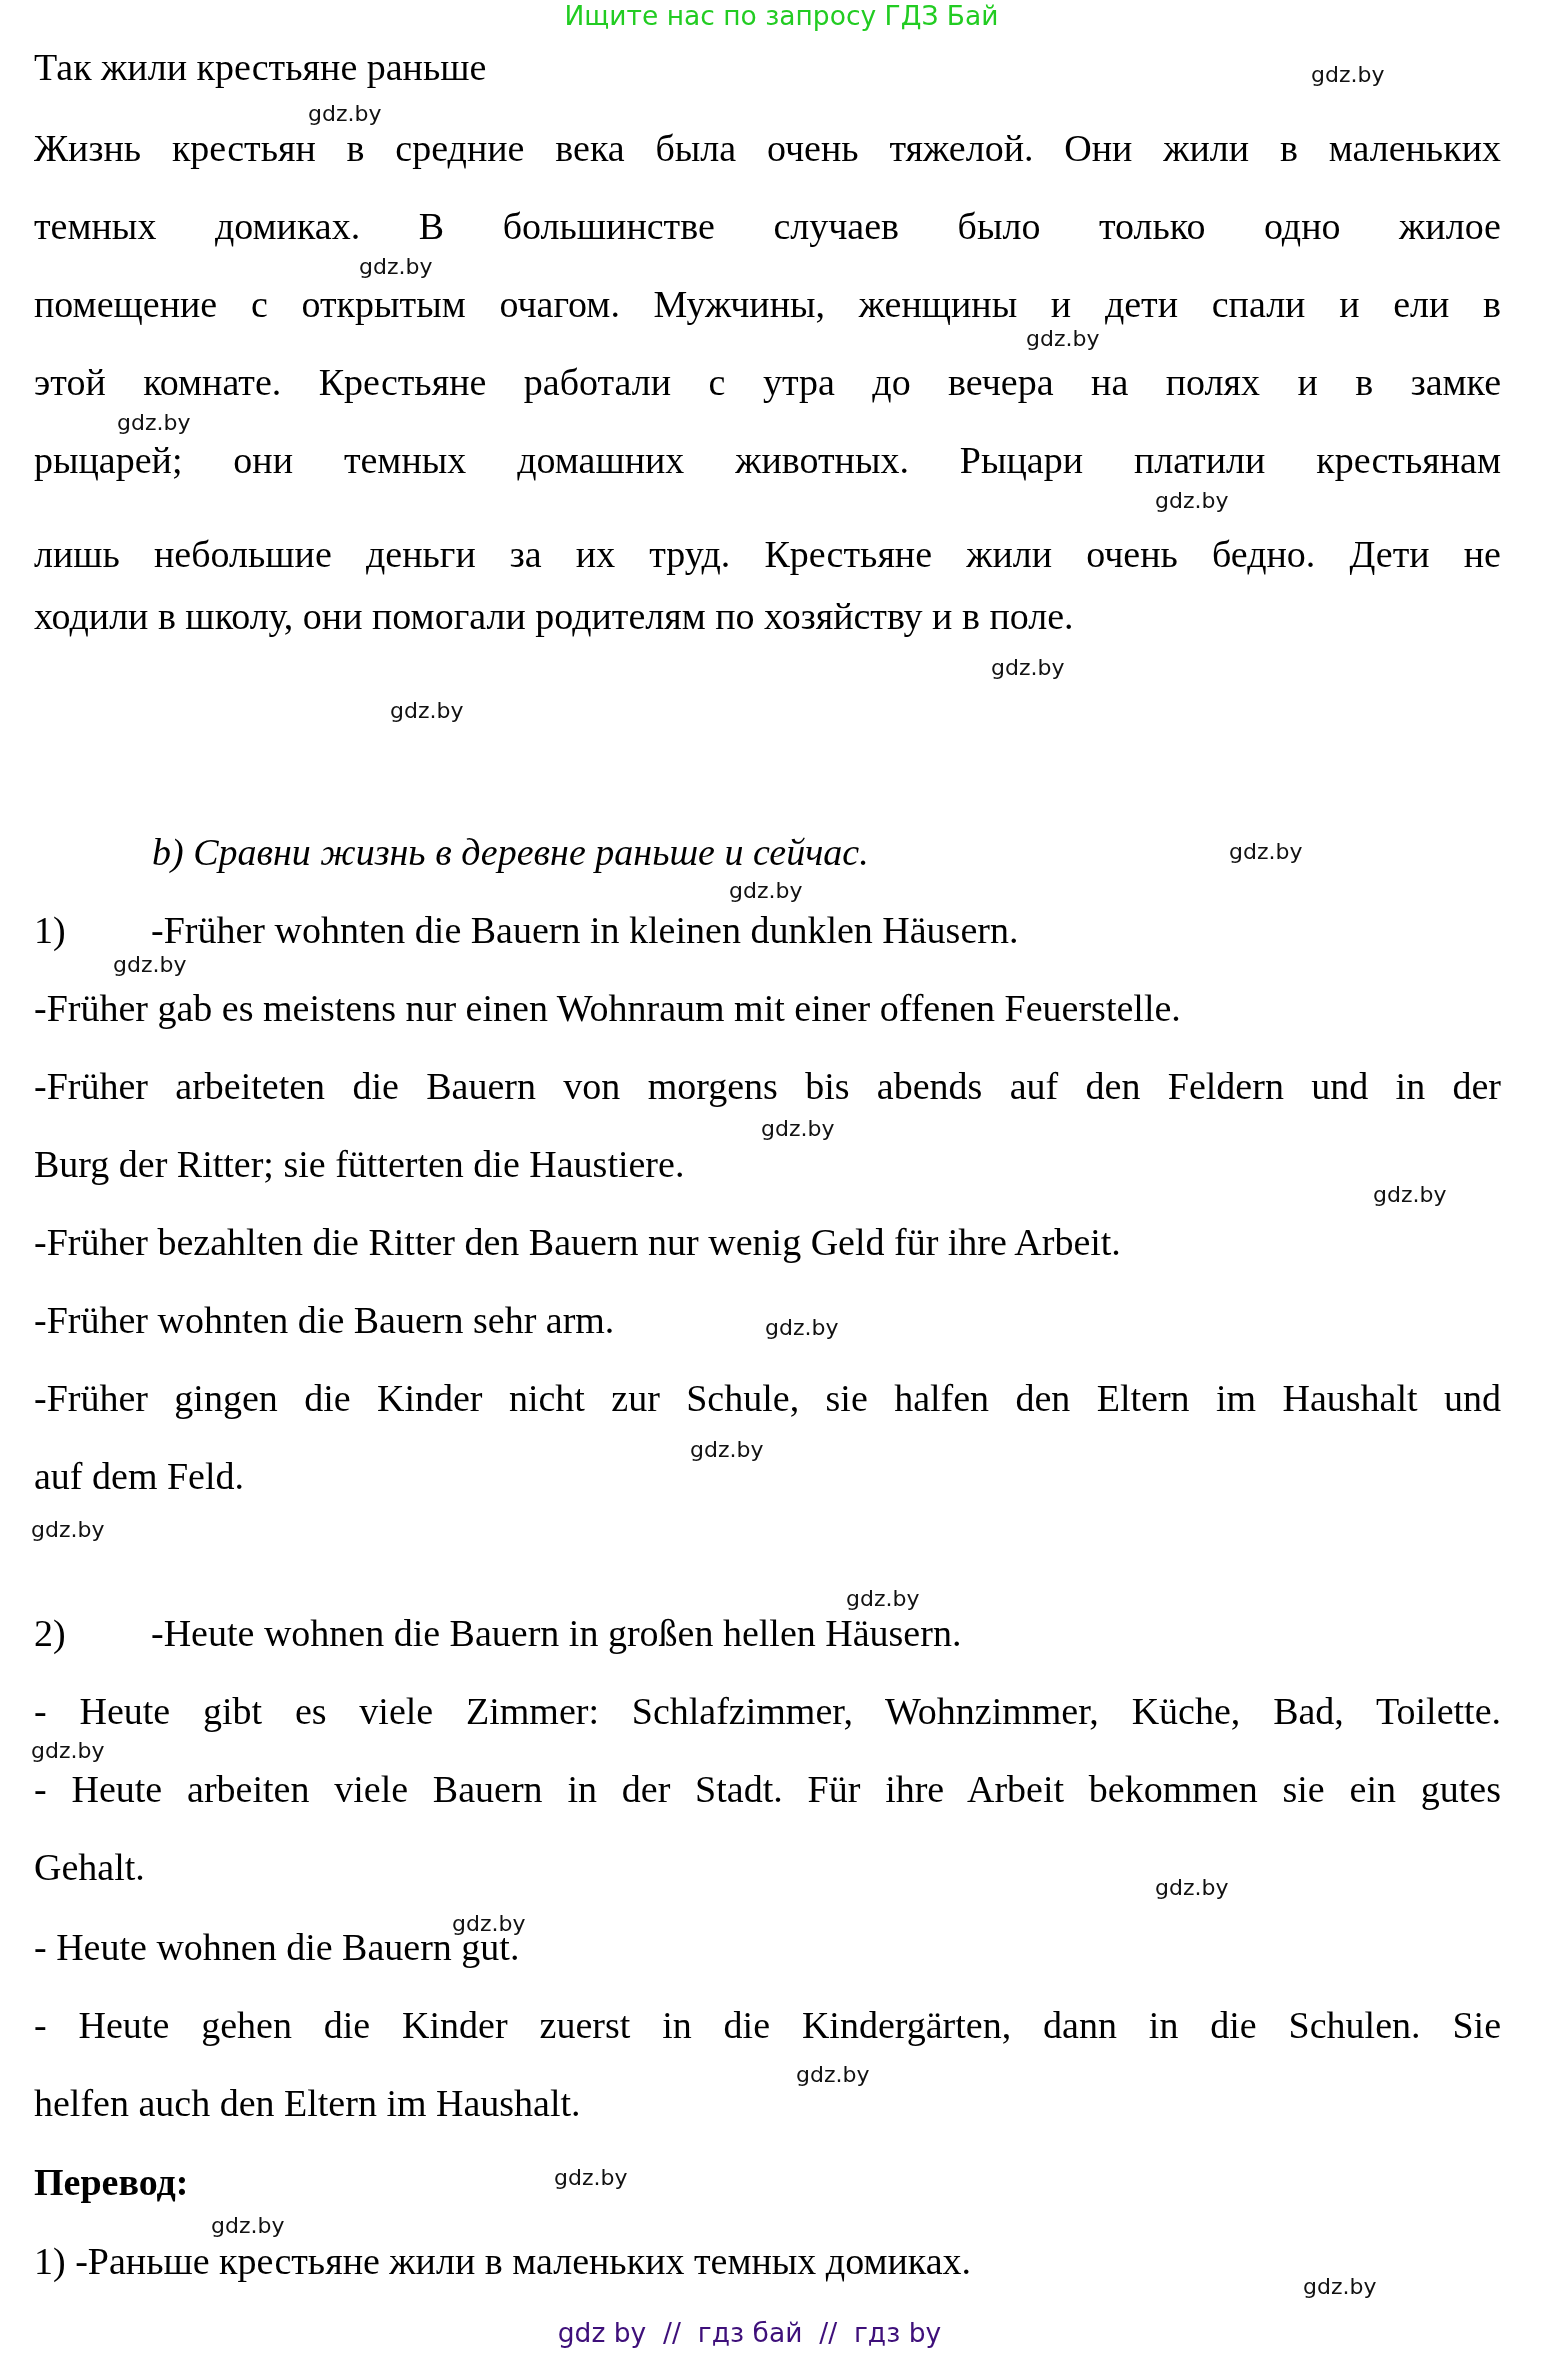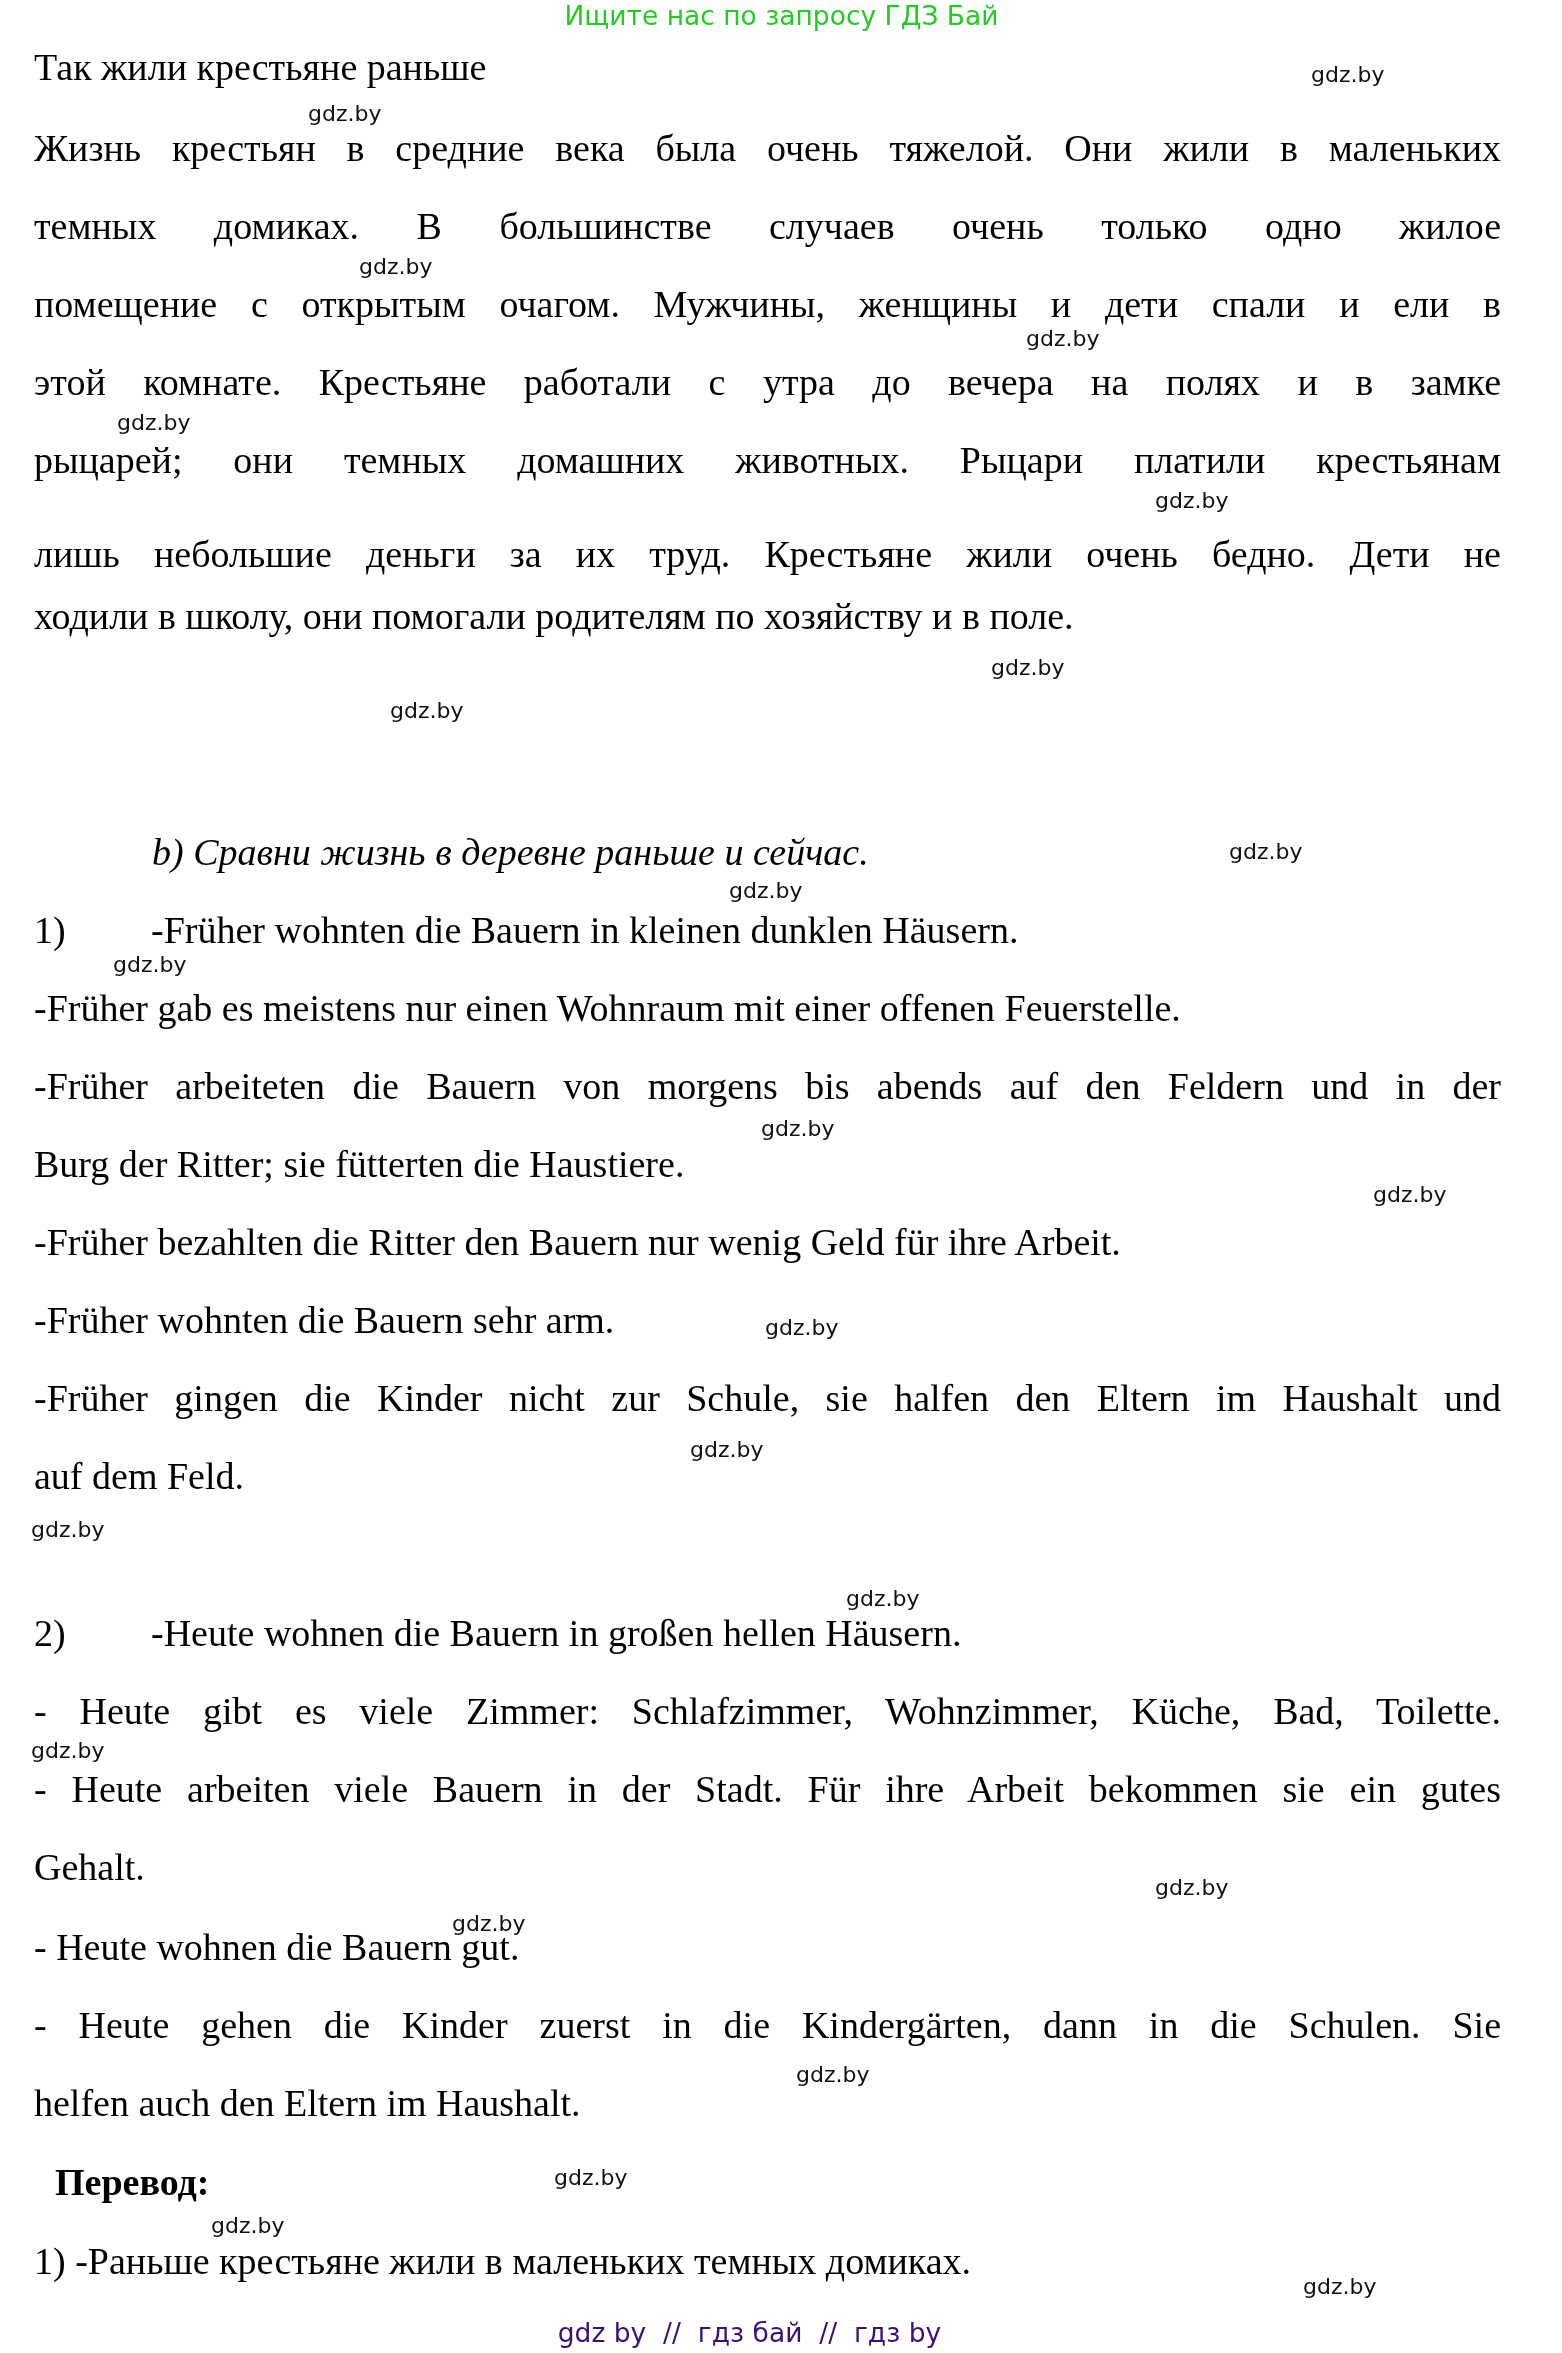--- a/index.html
+++ b/index.html
@@ -7,33 +7,33 @@
   .page { position:absolute; left:0; top:0; width:1563px; height:2354px;border-radius:23px; }
   .hdr { position:absolute; top:0; left:0; width:1563px; text-align:center;
          font-family:"DejaVu Sans", sans-serif; font-size:26.5px; color:#22cc22; line-height:31px; }
   .ftr { position:absolute; top:2316px; left:0; width:1499px; text-align:center;
          font-family:"DejaVu Sans", sans-serif; font-size:26.5px; color:#3e0f7a; line-height:34px; white-space:pre; }
   .line { position:absolute; left:34px; width:1467px;
           font-family:"Liberation Serif", serif; font-size:38px; color:#000; line-height:47px; white-space:nowrap; }
   .just { text-align:justify; text-align-last:justify; white-space:normal; }
   .wm { position:absolute; font-family:"DejaVu Sans", sans-serif; font-size:22px; color:#111; line-height:25px; }
   .ital { font-style:italic; }
-  .bold { font-weight:bold;margin-left:21px; }
+  .bold { font-weight:bold; }
   .num { display:inline-block; width:117px; }
 </style>
 </head>
 <body>
 
 <div class="page">
 
   <div class="hdr">Ищите нас по запросу ГДЗ Бай</div>
 
   <div class="line" style="top:44px;">Так жили крестьяне раньше</div>
   <div class="line just" style="top:125px;">Жизнь крестьян в средние века была очень тяжелой. Они жили в маленьких</div>
-  <div class="line just" style="top:203px;">темных домиках. В большинстве случаев очень только одно жилое</div>
+  <div class="line just" style="top:203px;">темных домиках. В большинстве случаев было только одно жилое</div>
   <div class="line just" style="top:281px;">помещение с открытым очагом. Мужчины, женщины и дети спали и ели в</div>
   <div class="line just" style="top:359px;">этой комнате. Крестьяне работали с утра до вечера на полях и в замке</div>
   <div class="line just" style="top:437px;">рыцарей; они темных домашних животных. Рыцари платили крестьянам</div>
   <div class="line just" style="top:515px;margin-top:16px;">лишь небольшие деньги за их труд. Крестьяне жили очень бедно. Дети не</div>
   <div class="line" style="top:593px;">ходили в школу, они помогали родителям по хозяйству и в поле.</div>
 
   <div class="line ital" style="top:829px; left:152px;">b) Сравни жизнь в деревне раньше и сейчас.</div>
 
   <div class="line" style="top:907px;">
     <span class="num">1)</span><span>-Früher wohnten die Bauern in kleinen dunklen Häusern.</span>

